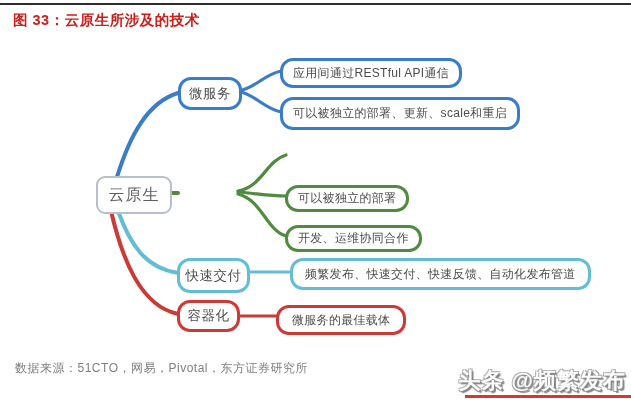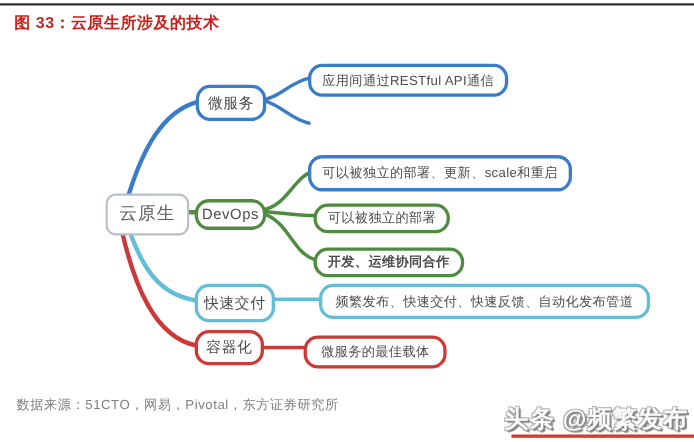--- a/index.html
+++ b/index.html
@@ -60,25 +60,24 @@
     <path class="edge-root" d="M118 211 C130 244 145 268 178 273" style="stroke: rgb(98, 189, 213);"></path>
     <path class="edge-child" d="M245 272 L292 272" style="stroke: rgb(98, 189, 213);"></path>
     <path class="edge-root" d="M111 211 C122 258 140 306 178 314" style="stroke: rgb(203, 58, 55);"></path>
     <path class="edge-child" d="M235 316 L278 316" style="stroke: rgb(203, 58, 55);"></path>
   </svg>
 
   <div class="node root-node" style="border-color: rgb(184, 191, 202);">云原生</div>
 
   <div class="node branch b-micro" style="border-color: rgb(59, 124, 201);">微服务</div>
   <div class="node child c00" style="border-color: rgb(59, 124, 201);">应用间通过RESTful API通信</div>
-  <div class="node child c01" style="border-color: rgb(59, 124, 201); margin-top: 44px;">可以被独立的部署、更新、scale和重启</div>
+  <div class="node child c01" style="border-color: rgb(59, 124, 201);">可以被独立的部署、更新、scale和重启</div>
 
-  <div class="node branch b-devops" style="border-color: rgb(79, 140, 63);">DevOps</div>
   <div class="node child c11" style="border-color: rgb(79, 140, 63);">可以被独立的部署</div>
-  <div class="node child c12" style="border-color: rgb(79, 140, 63); font-weight: bold;">开发、运维协同合作</div>
+  <div class="node child c12" style="border-color: rgb(79, 140, 63);">开发、运维协同合作</div>
 
   <div class="node branch b-cd" style="border-color: rgb(98, 189, 213);">快速交付</div>
   <div class="node child c20" style="border-color: rgb(98, 189, 213);">频繁发布、快速交付、快速反馈、自动化发布管道</div>
 
   <div class="node branch b-cont" style="border-color: rgb(203, 58, 55);">容器化</div>
   <div class="node child c30" style="border-color: rgb(203, 58, 55);">微服务的最佳载体</div>
 
   <div class="source-note">数据来源：51CTO，网易，Pivotal，东方证券研究所</div>
 
   <div class="watermark">头条 @频繁发布</div>

